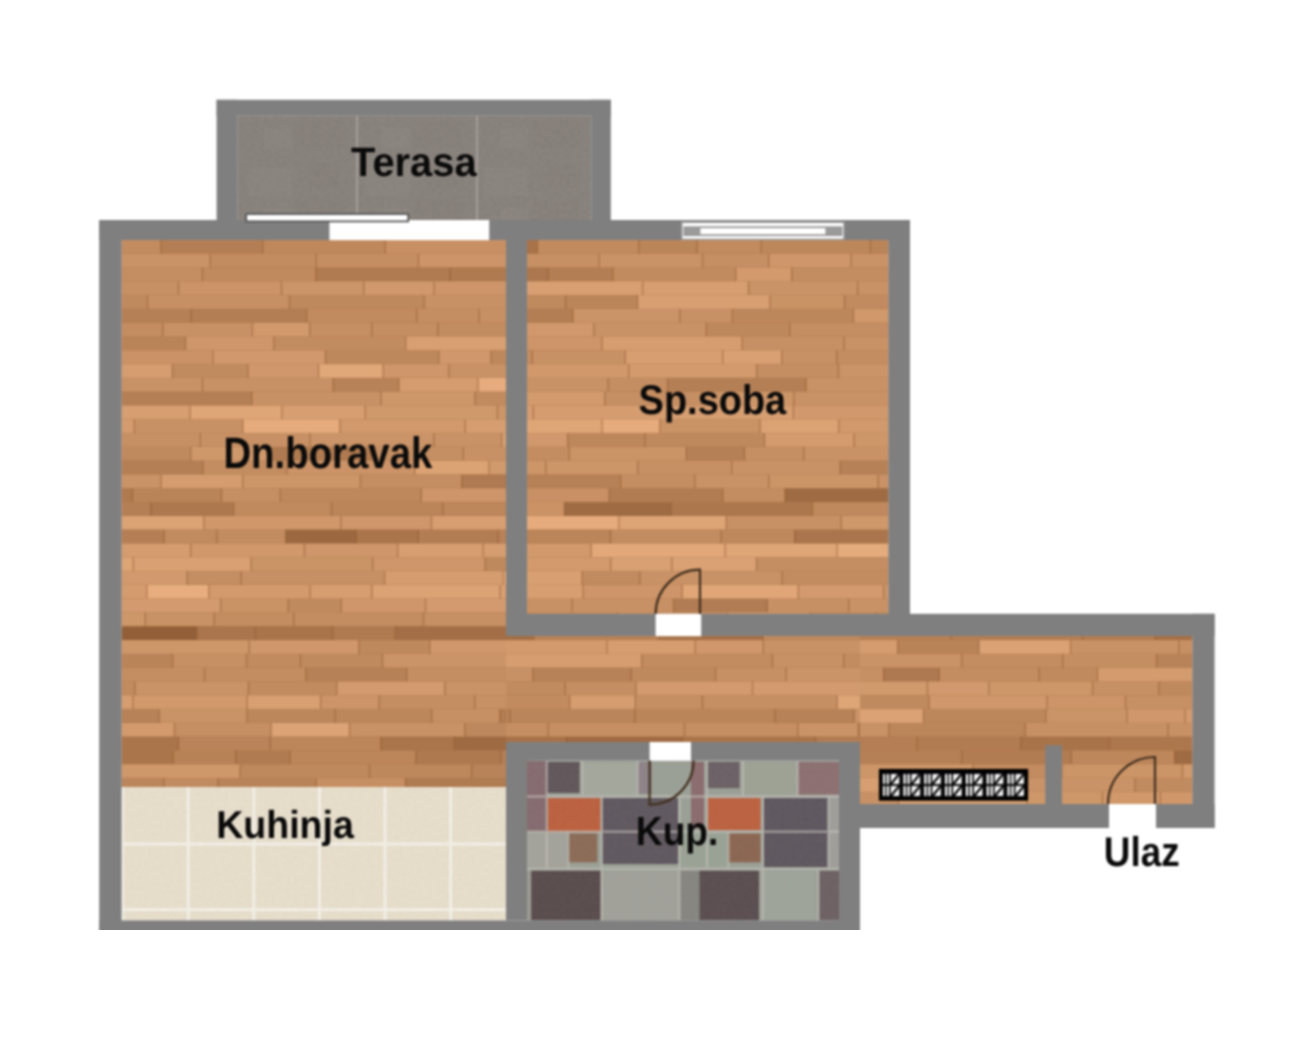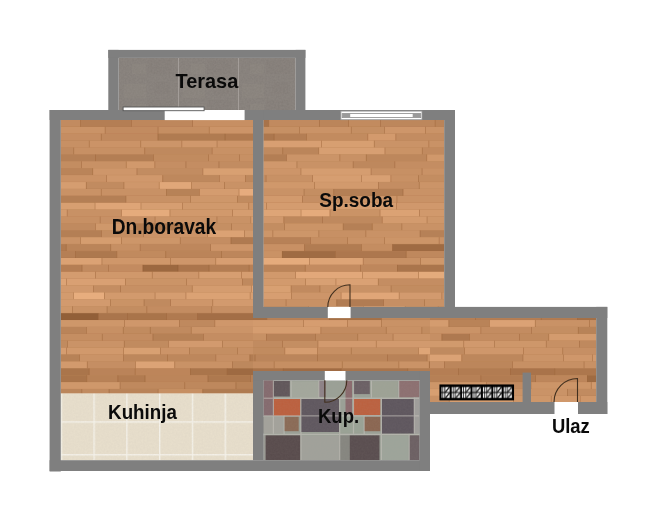--- a/index.html
+++ b/index.html
@@ -1,16 +1,16 @@
 <!DOCTYPE html>
 <html><head>
 <meta charset="utf-8">
 <style>
   html,body{margin:0;padding:0;background:#fff;}
-  #c{position:relative;width:656px;height:521px;}
+  #c{position:relative;width:656px;height:465px;}
   svg{display:block;filter:blur(0.5px);}
   text{font-family:"Liberation Sans", sans-serif;font-weight:bold;fill:#0a0a0a;}
 </style>
 </head>
 <body>
 <div id="c">
 <svg width="656" height="521" viewBox="0 0 656 521" xmlns="http://www.w3.org/2000/svg">
   <defs>
     <pattern id="wood" width="196" height="55.2" patternUnits="userSpaceOnUse">
       <rect width="196" height="55.2" fill="#c79164"></rect>

